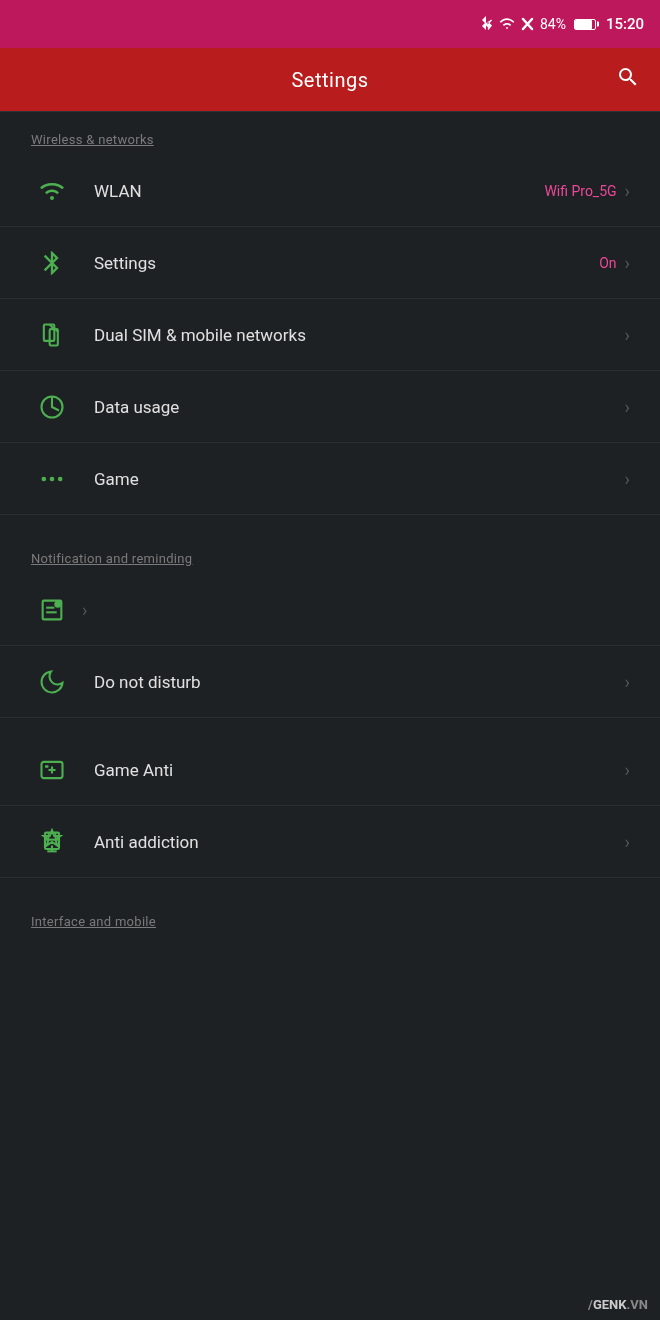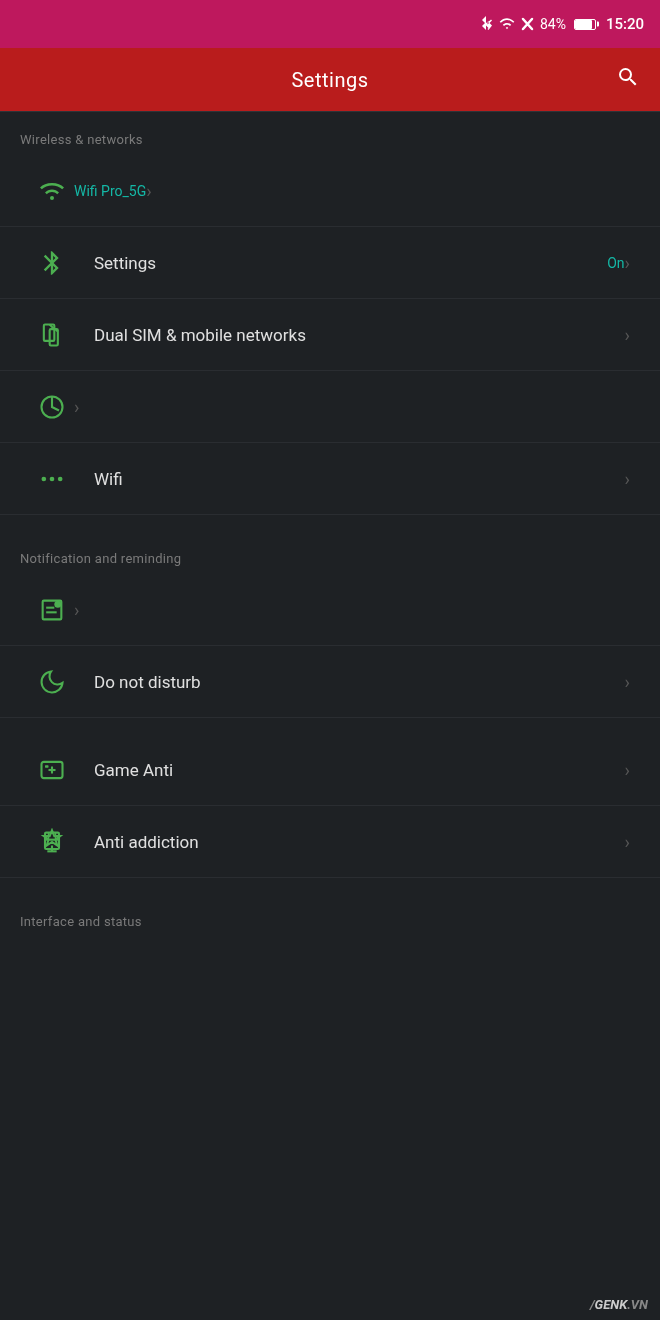--- a/index.html
+++ b/index.html
@@ -72,24 +72,25 @@
     }
 
     
     .content {
       width: 100%;
       overflow-y: auto;
     }
 
     
     .section-header {
-      padding: 20px 30px 8px 20px;
+      padding: 20px 30px 8px 31px;
       color: #7a7a7a;
       font-size: 13px;
       letter-spacing: 0.3px;
+      text-decoration: underline;
     }
 
     
     .settings-item {
       width: 100%;
       height: 72px;
       display: flex;
       align-items: center;
       padding: 0 30px;
       cursor: pointer;
@@ -112,44 +113,43 @@
     }
 
     .item-label {
       flex: 1;
       font-size: 17px;
       color: #e0e0e0;
       margin-left: 20px;
     }
 
     .item-value {
-      color: #14b8a6;
+      color: #ec4899;
       font-size: 14px;
-      margin-right: 0;
+      margin-right: 8px;
     }
 
     .chevron {
       color: #555;
       font-size: 18px;
     }
 
     
     .section-gap {
       height: 16px;
       background-color: #1e2124;
     }
 
     
     .watermark {
       position: absolute;
       bottom: 8px;
       right: 12px;
       color: #555;
       font-size: 13px;
-      font-style: italic;
       font-weight: bold;
     }
 
     .watermark span {
       color: #888;
     }
 
     
     .battery-bar {
       display: inline-flex;
@@ -219,20 +219,21 @@
   <div class="section-header">Wireless &amp; networks</div>
 
   <div class="settings-item">
     <div class="item-icon">
       <svg width="28" height="28" viewBox="0 0 28 28" fill="#4caf50">
         <circle cx="14" cy="21" r="2"></circle>
         <path d="M7 15.5C8.9 13.6 11.3 12.5 14 12.5s5.1 1.1 7 3l-1.8 1.8c-1.4-1.4-3.3-2.3-5.2-2.3s-3.8.9-5.2 2.3L7 15.5z"></path>
         <path d="M2 10.5C4.9 7.6 8.7 6 14 6s9.1 1.6 12 4.5l-1.8 1.8C21.7 9.8 18.1 8.5 14 8.5s-7.7 1.3-10.2 3.8L2 10.5z"></path>
       </svg>
     </div>
+    <span class="item-label">WLAN</span>
     <span class="item-value">Wifi Pro_5G</span>
     <span class="chevron">›</span>
   </div>
 
   <div class="settings-item">
     <div class="item-icon">
       <svg width="28" height="28" viewBox="0 0 24 24" fill="#4caf50">
         <path d="M17.71 7.71L12 2h-1v7.59L6.41 5 5 6.41 10.59 12 5 17.59 6.41 19 11 14.41V22h1l5.71-5.71-4.3-4.29 4.3-4.29zM13 5.83l1.88 1.88L13 9.59V5.83zm1.88 10.46L13 18.17v-3.76l1.88 1.88z"></path>
       </svg>
     </div>
@@ -255,33 +256,34 @@
     <span class="chevron">›</span>
   </div>
 
   <div class="settings-item">
     <div class="item-icon">
       <svg width="28" height="28" viewBox="0 0 24 24" fill="none" stroke="#4caf50" stroke-width="1.8">
         <circle cx="12" cy="12" r="9"></circle>
         <path d="M12 3v9l6 3"></path>
       </svg>
     </div>
+    <span class="item-label">Data usage</span>
     <span class="item-value"></span>
     <span class="chevron">›</span>
   </div>
 
   <div class="settings-item">
     <div class="item-icon">
       <svg width="28" height="28" viewBox="0 0 24 24" fill="#4caf50">
         <circle cx="5" cy="12" r="2"></circle>
         <circle cx="12" cy="12" r="2"></circle>
         <circle cx="19" cy="12" r="2"></circle>
       </svg>
     </div>
-    <span class="item-label">Wifi</span>
+    <span class="item-label">Game</span>
     <span class="item-value"></span>
     <span class="chevron">›</span>
   </div>
 
   <div class="section-gap"></div>
 
   <div class="section-header">Notification and reminding</div>
 
   <div class="settings-item">
     <div class="item-icon">
@@ -335,19 +337,19 @@
         <path d="M9 4v6M15 4v6" stroke="#4caf50" stroke-width="1.2"></path>
       </svg>
     </div>
     <span class="item-label">Anti addiction</span>
     <span class="item-value"></span>
     <span class="chevron">›</span>
   </div>
 
   <div class="section-gap"></div>
 
-  <div class="section-header">Interface and status</div>
+  <div class="section-header">Interface and mobile</div>
 
 </div>
 
 <div class="watermark">
   <span>/</span><span style="color:#ccc;">GENK</span><span>.VN</span>
 </div>
 
 </body></html>

